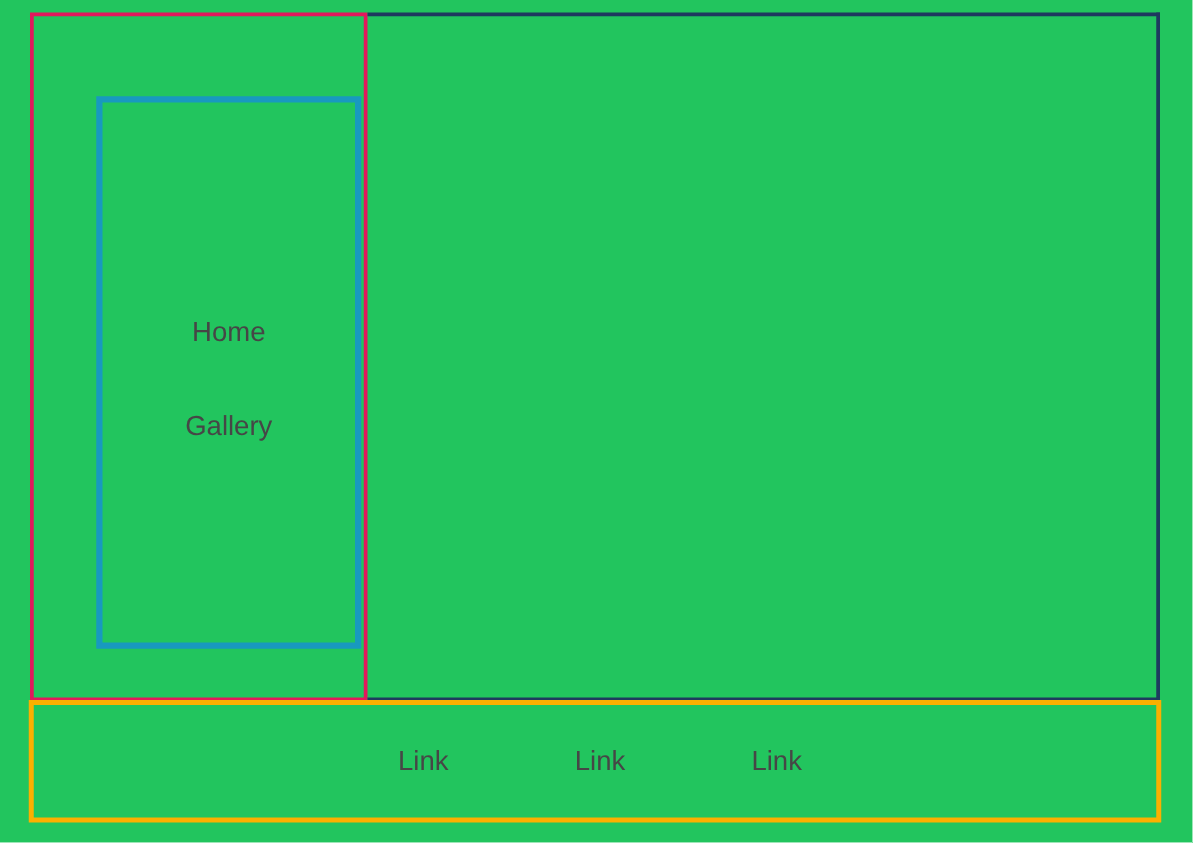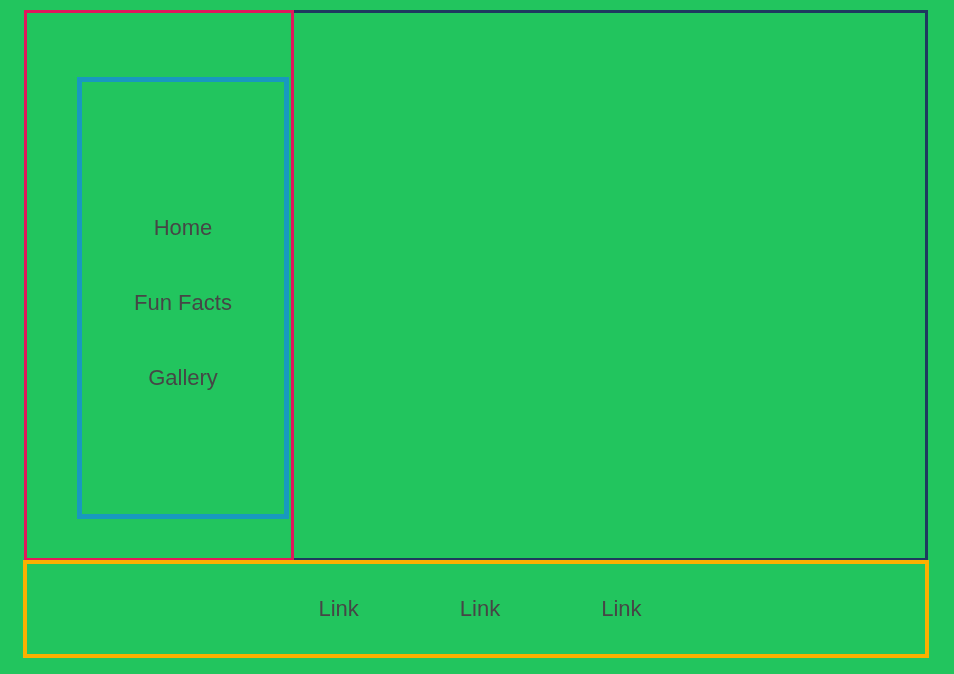--- a/index.html
+++ b/index.html
@@ -83,21 +83,20 @@
   }
 </style>
 </head>
 <body>
 
 <div class="canvas">
 
   <div class="nav-region">
     <ul class="nav-list">
       <li>Home</li>
-      <li>Fun Facts</li>
       <li>Gallery</li>
     </ul>
   </div>
 
   <div class="main-region"></div>
 
   <div class="footer-region">
     <ul class="footer-links">
       <li>Link</li>
       <li>Link</li>

